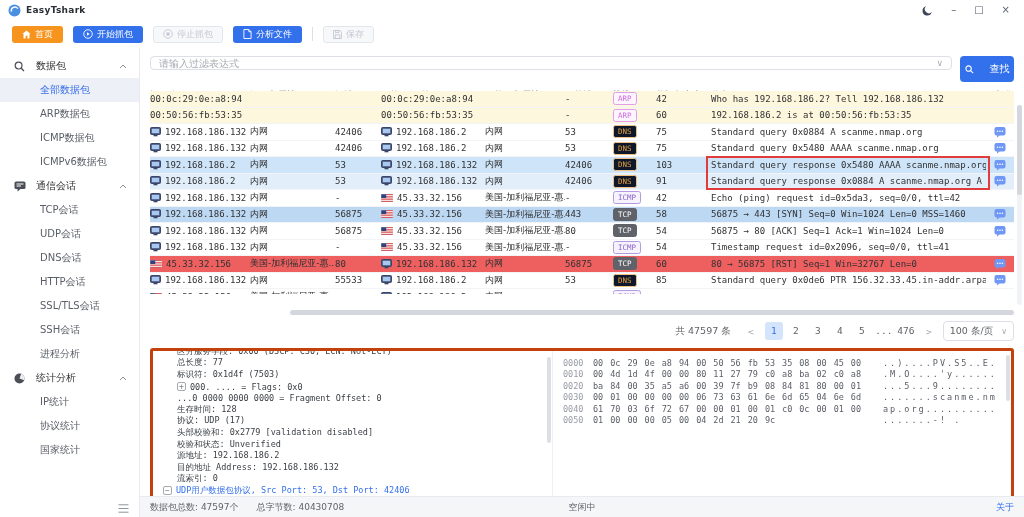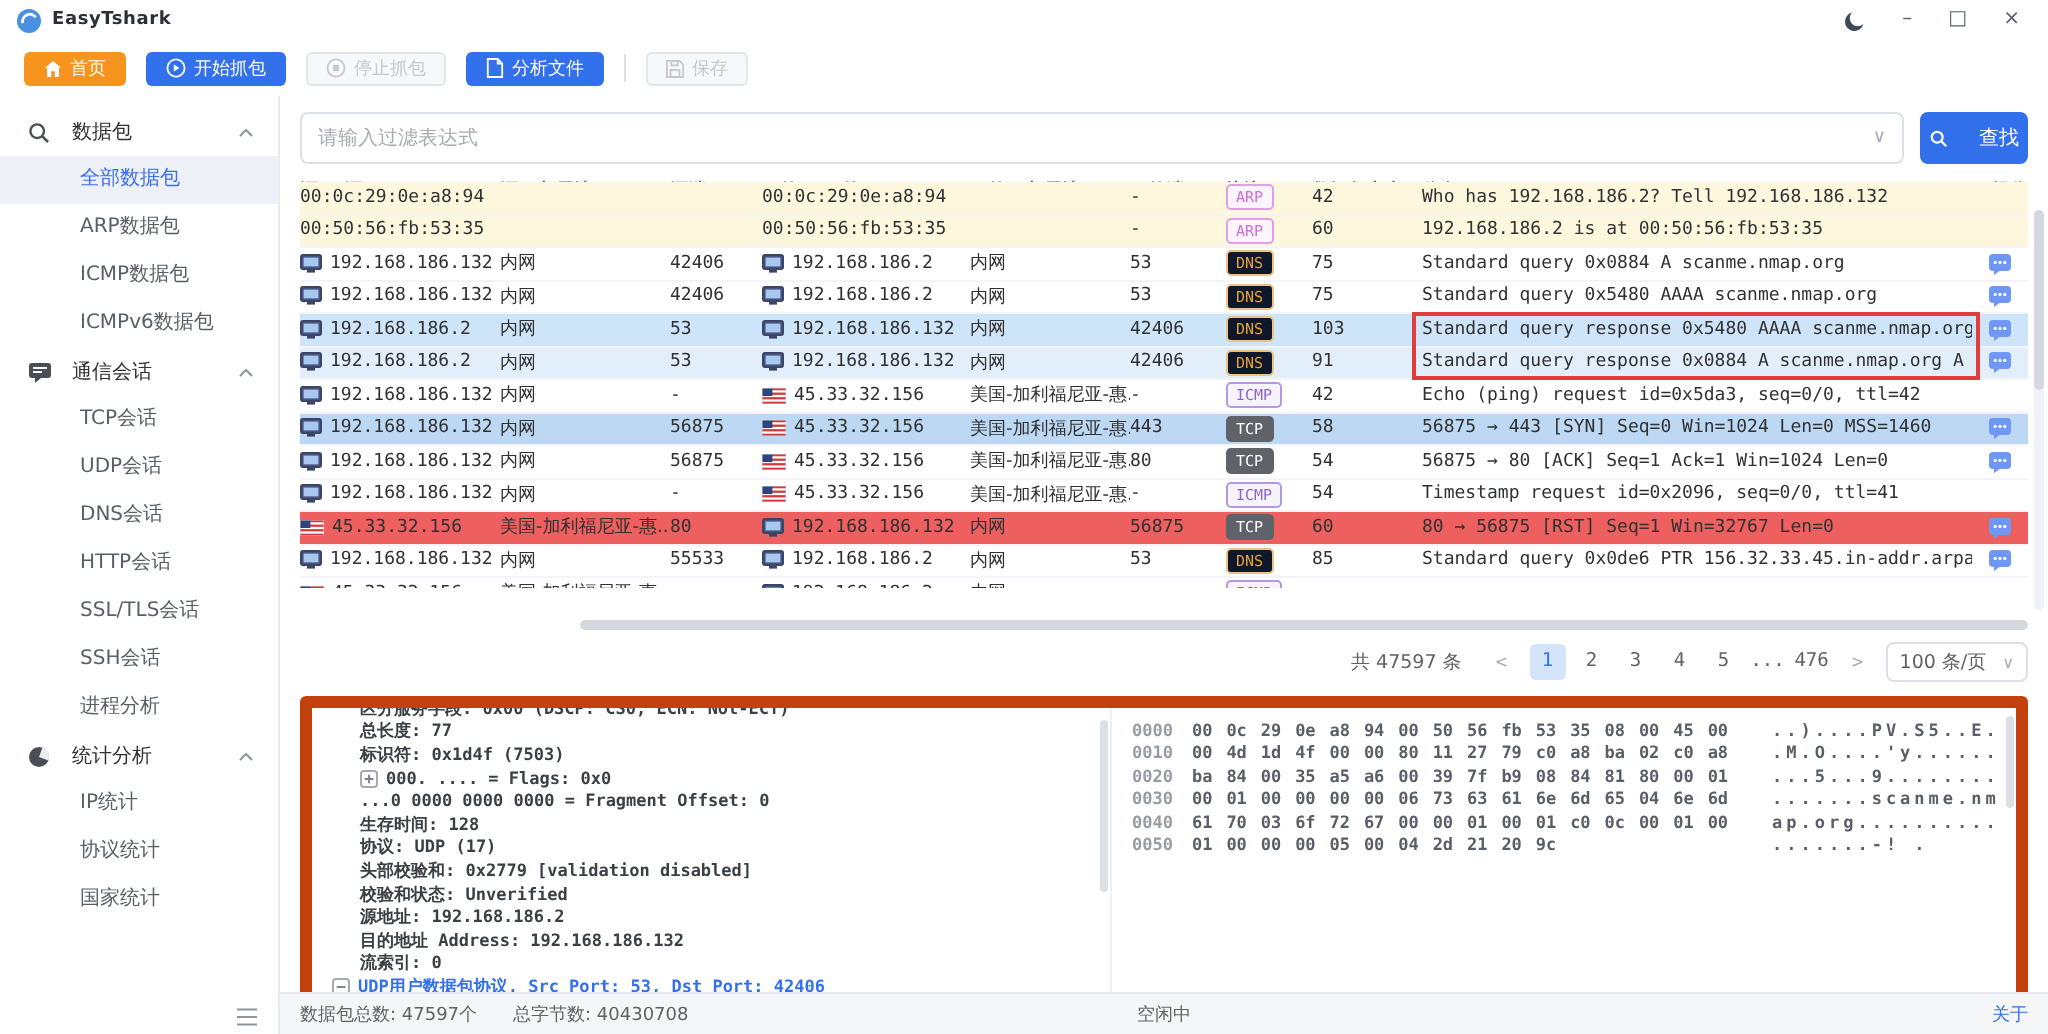--- a/index.html
+++ b/index.html
@@ -29,21 +29,21 @@
   .sb-section .sb-ico { display:inline-flex; width:14px; margin-right:8px; }
   .sb-caret { margin-left:auto; display:inline-flex; }
   .sb-item { height:24px; line-height:24px; padding-left:40px; font-size:10px; color:#5a5e66; cursor:pointer; white-space:nowrap; }
   .sb-item.active { color:#3a6ee8; background:#edf1f7; }
   .sb-fold { position:absolute; bottom:4px; right:10px; cursor:pointer; }
 
   .main { position:relative; flex:1; background:#fff; }
 
   
   .filter-row { position:absolute; top:8px; left:10px; right:10px; height:26px; display:flex; gap:8px; }
-  .filter-input { flex:1; height:26px; border:1px solid #dcdfe6; border-radius:4px; display:flex; align-items:center; padding:0 8px; }
+  .filter-input { flex:1; height:14px; border:1px solid #dcdfe6; border-radius:4px; display:flex; align-items:center; padding:0 8px; }
   .filter-input input { flex:1; border:none; outline:none; font-size:10px; color:#303133; font-family:inherit; }
   .filter-input input::placeholder { color:#a8abb2; }
   .input-caret { color:#a8abb2; font-size:9px; }
   .search-btn { width:54px; height:26px; background:#3370eb; color:#fff; border:none; border-radius:4px; font-size:10px; display:inline-flex; align-items:center; justify-content:center; gap:16px; cursor:pointer; }
 
   
   .grid-cols { display:grid; grid-template-columns:100px 85px 46px 104px 80px 48px 43px 55px 275px 28px; }
   .thead { position:absolute; top:40px; left:10px; right:10px; height:16px; font-size:9px; color:#5f6368; font-weight:bold; border-bottom:1px solid #ebeef5; align-items:center; }
   .th { display:flex; align-items:center; gap:16px; overflow:hidden; white-space:nowrap; cursor:pointer; }
   .th.last { justify-content:flex-end; }
@@ -77,21 +77,21 @@
   
   .pagination { position:absolute; top:272px; right:10px; height:22px; display:flex; align-items:center; gap:6px; font-size:9.5px; color:#606266; }
   .pg-total { margin-right:6px; }
   .pg-arrow { width:16px; text-align:center; color:#a8abb2; cursor:pointer; font-family:"DejaVu Sans Mono",monospace; }
   .pg-num { min-width:18px; height:18px; line-height:18px; text-align:center; border-radius:3px; cursor:pointer; font-family:"DejaVu Sans Mono",monospace; }
   .pg-num.active { background:#d4e4fb; color:#3370eb; }
   .pg-size { height:20px; border:1px solid #dcdfe6; border-radius:4px; padding:0 6px; display:flex; align-items:center; gap:8px; cursor:pointer; }
   .pg-size .input-caret { font-size:8px; }
 
   
-  .detail { position:absolute; top:300px; left:10px; right:10px; height:164px; border:6px solid #c2410c; border-radius:3px; display:flex; overflow:hidden;font-weight:bold; }
+  .detail { position:absolute; top:300px; left:10px; right:10px; height:164px; border:3px solid #c2410c; border-radius:3px; display:flex; overflow:hidden; }
   .tree-pane { position:relative; width:400px; border-right:1px solid #eef0f3; overflow:hidden; padding:0 2px 0 6px; }
   .tree-inner { margin-top:-5px; }
   .tree-line { height:11.6px; display:flex; align-items:center; font-size:8.5px; color:#3c4046; white-space:nowrap; font-family:"DejaVu Sans Mono","DejaVu Sans",monospace; cursor:pointer; }
   .tree-line.blue { color:#3370eb; }
   .exp { flex:none; width:9px; height:9px; border:1px solid #a6a9af; border-radius:2px; font-size:8px; line-height:7px; text-align:center; color:#7a7e85; background:#fff; margin-right:4px; cursor:pointer; }
   .tree-scroll { position:absolute; right:1px; top:6px; width:4px; height:86px; background:#dcdfe4; border-radius:2px; }
   .hex-pane { position:relative; flex:1; padding:6px 4px 0 10px; overflow:hidden; }
   .hex-row { height:11.5px; display:flex; align-items:center; font-family:"DejaVu Sans Mono","Liberation Mono",monospace; font-size:8.5px; color:#5a5e66; white-space:nowrap; }
   .hex-off { width:30px; color:#979ba3; }
   .hex-bytes { width:276px; display:flex; }

